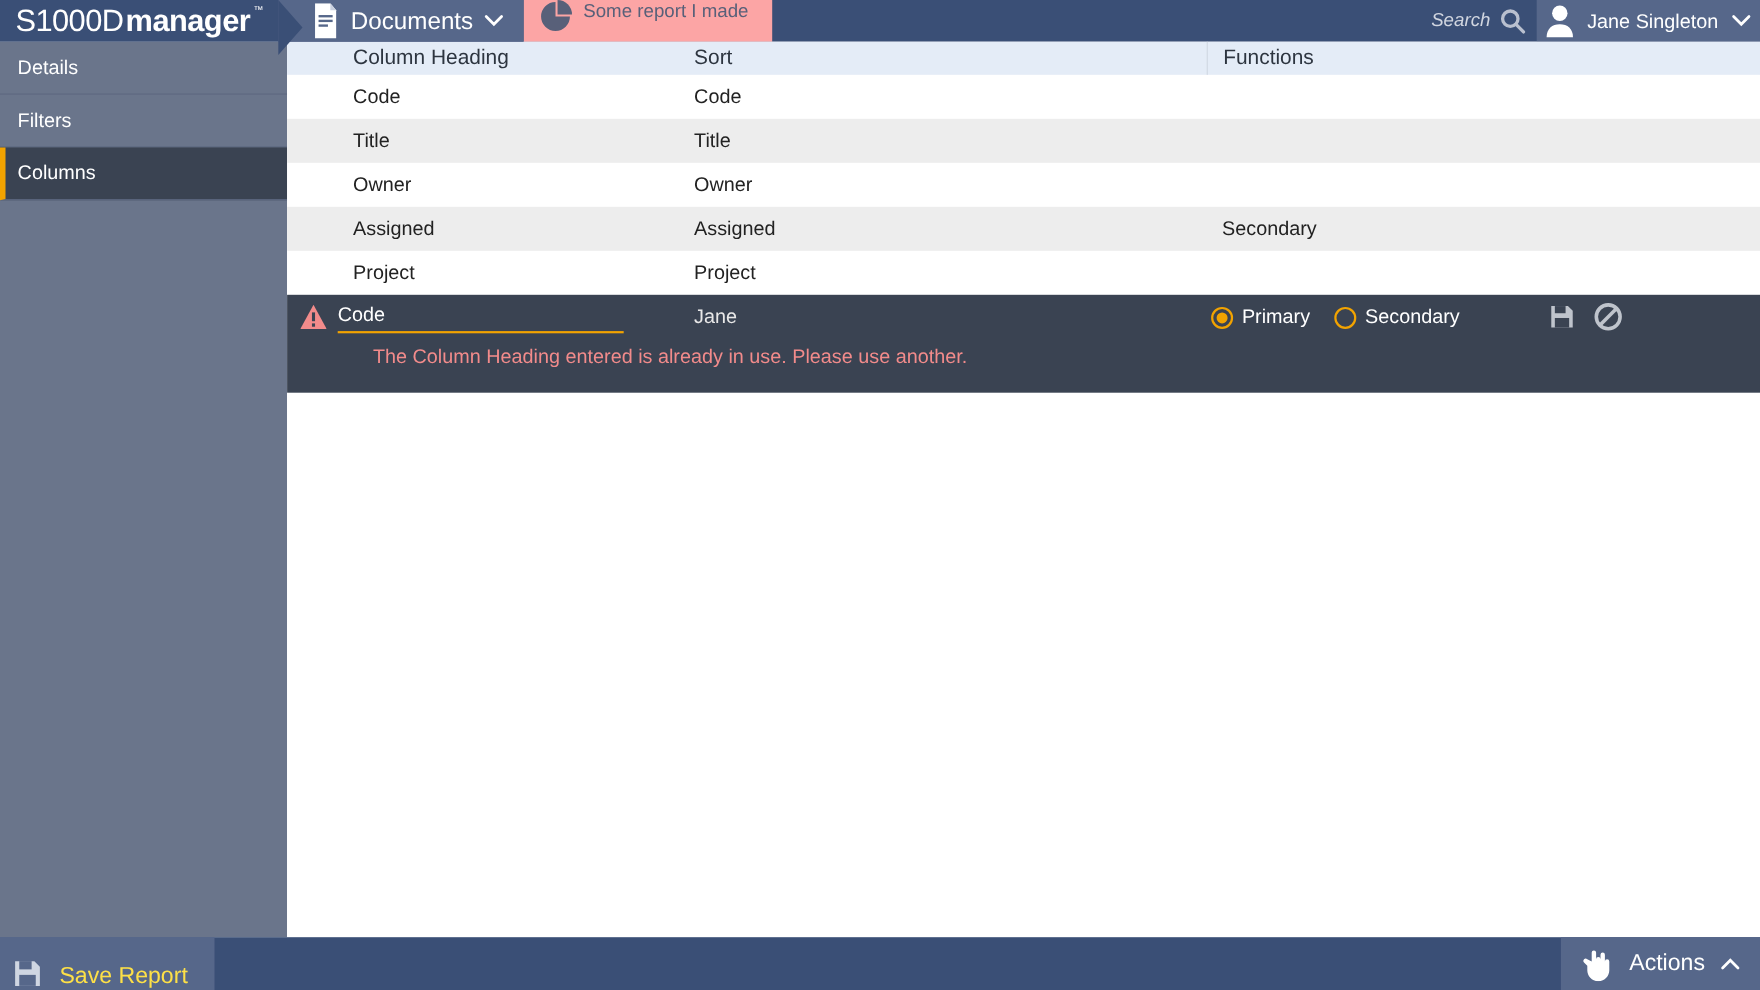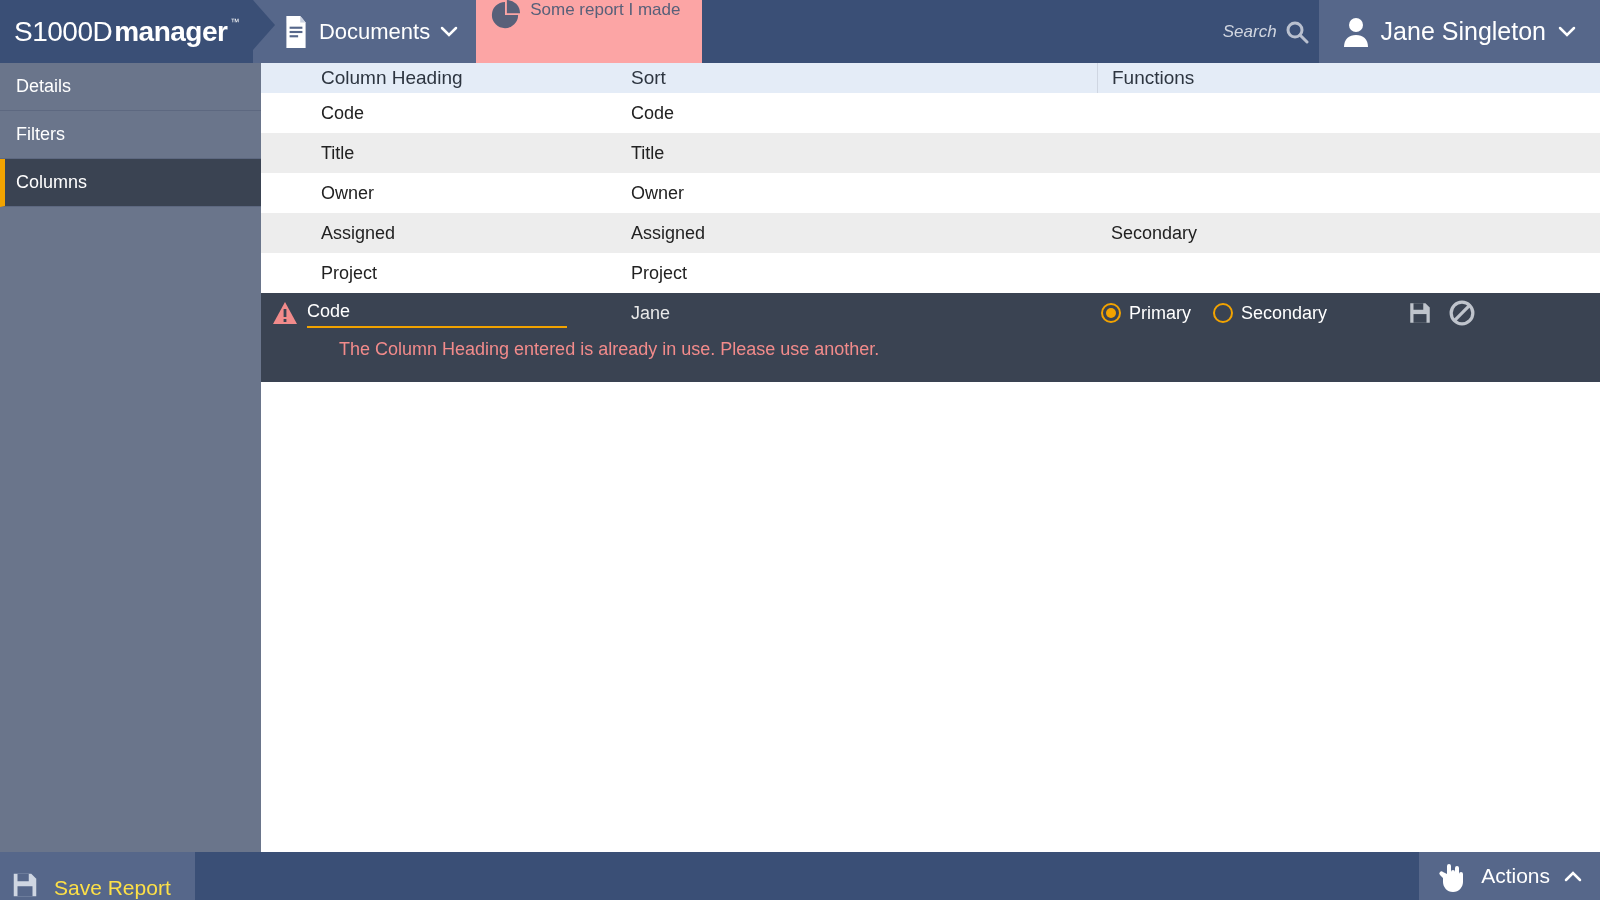--- a/index.html
+++ b/index.html
@@ -1,36 +1,36 @@
 <!DOCTYPE html>
 <html><head>
 <meta charset="utf-8">
 <style>
   * { box-sizing: border-box; margin: 0; padding: 0; }
   html, body { width: 1600px; height: 900px; font-family: "Helvetica Neue", Arial, sans-serif; overflow: hidden; }
   body { display: flex; flex-direction: column; }
 
   
-  .topbar { height: 63px; background: #3a4f76; color: #fff; display: flex; align-items: stretch; }
+  .topbar { height: 38px; background: #3a4f76; color: #fff; display: flex; align-items: stretch; }
   .logo { display:flex; align-items:center; padding: 0 14px; font-size: 28px; letter-spacing: -0.5px; position:relative; }
   .logo .light { font-weight: 300; }
   .logo .bold { font-weight: 700; margin-left:2px; }
   .logo .tm { font-size: 9px; vertical-align: top; margin-left:3px; position:relative; top:-10px; }
   .logo-chevron { align-self:stretch; width:0; height:0; border-top:25px solid transparent; border-bottom:25px solid transparent; border-left:22px solid #3a4f76; position:relative; z-index:2;}
   .nav-primary { background:#56678a; display:flex; align-items:center; padding:0 18px 0 8px; color:#fff; position:relative; margin-left:-22px; padding-left:30px;}
   .nav-primary .nav-icon { width:26px; height:32px; margin-right:10px; }
   .nav-primary .nav-label { font-size:22px; font-weight:400; }
   .nav-primary .chev { margin-left:10px; }
   .nav-secondary { background:#fca5a5; color:#586079; display:flex; align-items:flex-start; padding:0 22px 0 14px; }
   .nav-secondary .nav-icon { width:30px; height:30px; margin-right:10px; }
   .nav-secondary .nav-label { font-size:17px; }
   .topbar-spacer { flex:1; }
   .search-area { display:flex; align-items:center; color:#d1d6e0; font-style:italic; font-size:17px; padding-right:10px; cursor:pointer;text-align:right;}
   .search-area .mag { width:24px; height:24px; margin-left:8px; }
-  .user-area { background:#56678a; display:flex; align-items:center; padding:0 24px; color:#fff; font-size:25px; cursor:pointer;}
+  .user-area { background:#56678a; display:flex; align-items:center; padding:0 8px; color:#fff; font-size:18px; cursor:pointer;}
   .user-area .user-icon { width:26px; height:30px; margin-right:12px; }
   .user-area .chev { margin-left:12px; }
 
   
   .main { flex:1; display:flex; min-height:0; }
   .sidebar { width:261px; background:#6a758b; color:#fff; display:flex; flex-direction:column; }
   .sidebar-item { height:48px; display:flex; align-items:center; padding-left:16px; font-size:18px; border-bottom:1px solid #5d6880; cursor:pointer;}
   .sidebar-item.active { background:#3a4352; border-left:5px solid #f2a300; padding-left:11px; }
   .content { flex:1; background:#fff; display:flex; flex-direction:column; min-width:0; }
 
@@ -46,21 +46,21 @@
   .tbl-row > div { padding:0 4px 0 14px; }
   .tbl-row .cell-icon { padding:0 0 0 14px; }
 
   
   .edit-row { background:#3a4352; color:#fff; }
   .edit-row .row-main { display:grid; grid-template-columns: 46px 310px 480px 296px 1fr; align-items:center; height:40px; }
   .edit-row .warn-icon { padding-left:12px; display:flex; align-items:center; }
   .edit-row input.col-input { background:transparent; border:none; border-bottom:2px solid #f2a300; color:#fff; font-size:18px; width:260px; padding:2px 0 4px 0; outline:none; }
   .edit-row .id-cell { font-size:18px; color:#e8e8e8; padding-left:14px;}
   .edit-row .sort-cell { display:flex; align-items:center; gap:22px; padding-left:4px;}
-  .radio { display:inline-flex; align-items:center; gap:8px; cursor:pointer; font-size:18px; color:#fff;}
+  .radio { display:inline-flex; align-items:flex-end; gap:8px; cursor:pointer; font-size:18px; color:#fff;}
   .radio .outer { width:20px; height:20px; border:2.5px solid #f2a300; border-radius:50%; display:inline-flex; align-items:center; justify-content:center; }
   .radio .inner { width:10px; height:10px; background:#f2a300; border-radius:50%; }
   .functions-cell { display:flex; align-items:center; gap:16px; padding-left:14px;}
   .fn-icon { width:26px; height:26px; color:#bfc4cc; cursor:pointer; }
   .edit-row .error-msg { color:#f28b8b; font-size:18px; padding:6px 0 10px 46px; }
   .edit-row .error-msg span { padding-left:14px; display:inline-block; margin-left:-14px; padding-left:0;}
   .edit-row .error-line { padding:0 0 12px 0; }
 
   
   .bottombar { height:48px; background:#3a4f76; display:flex; align-items:stretch; }

